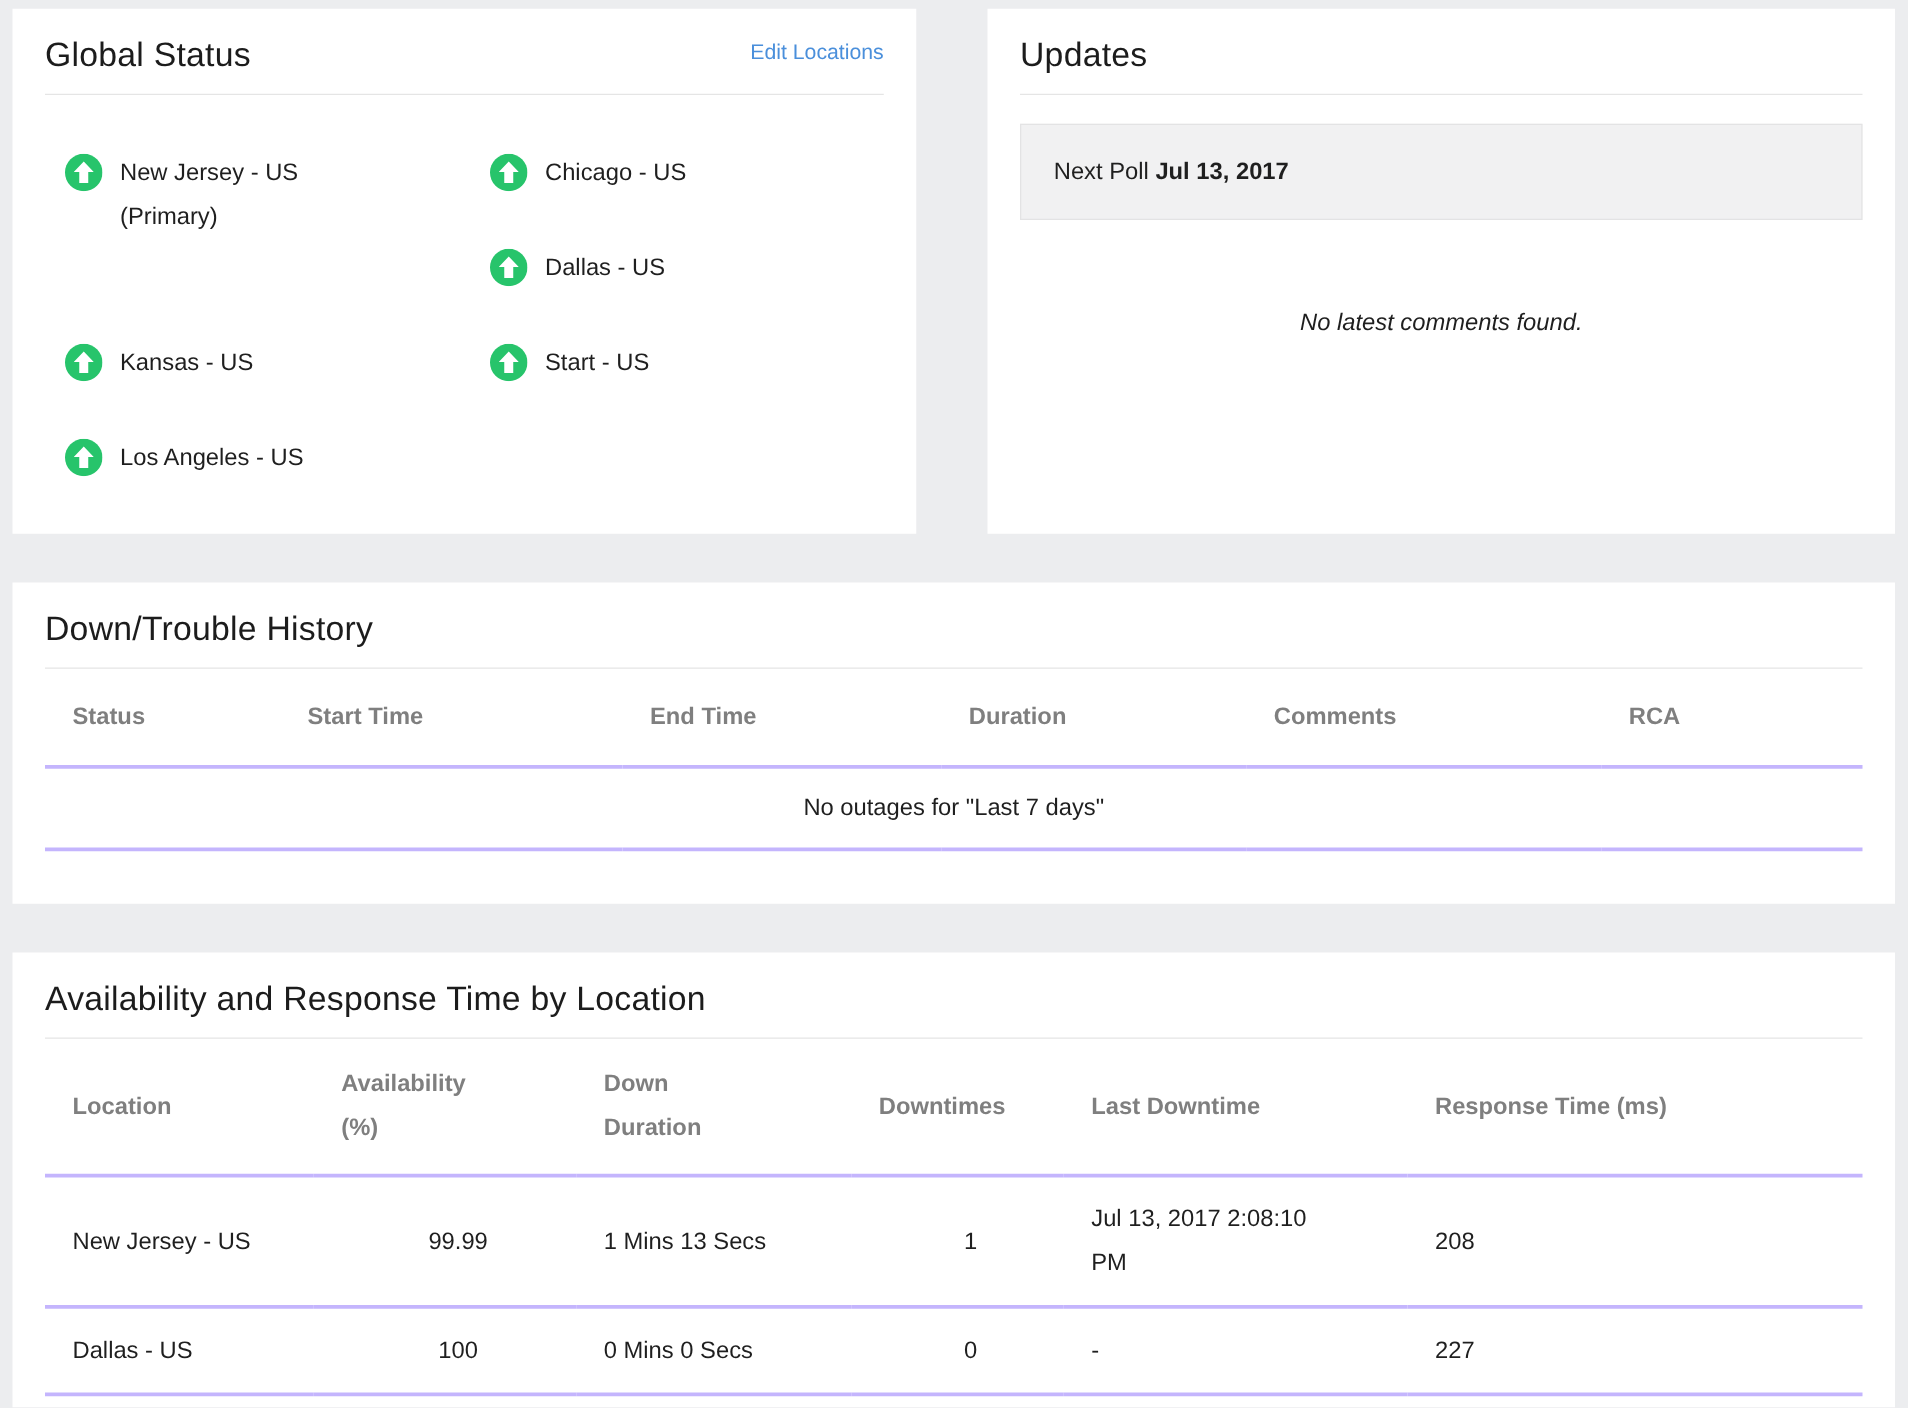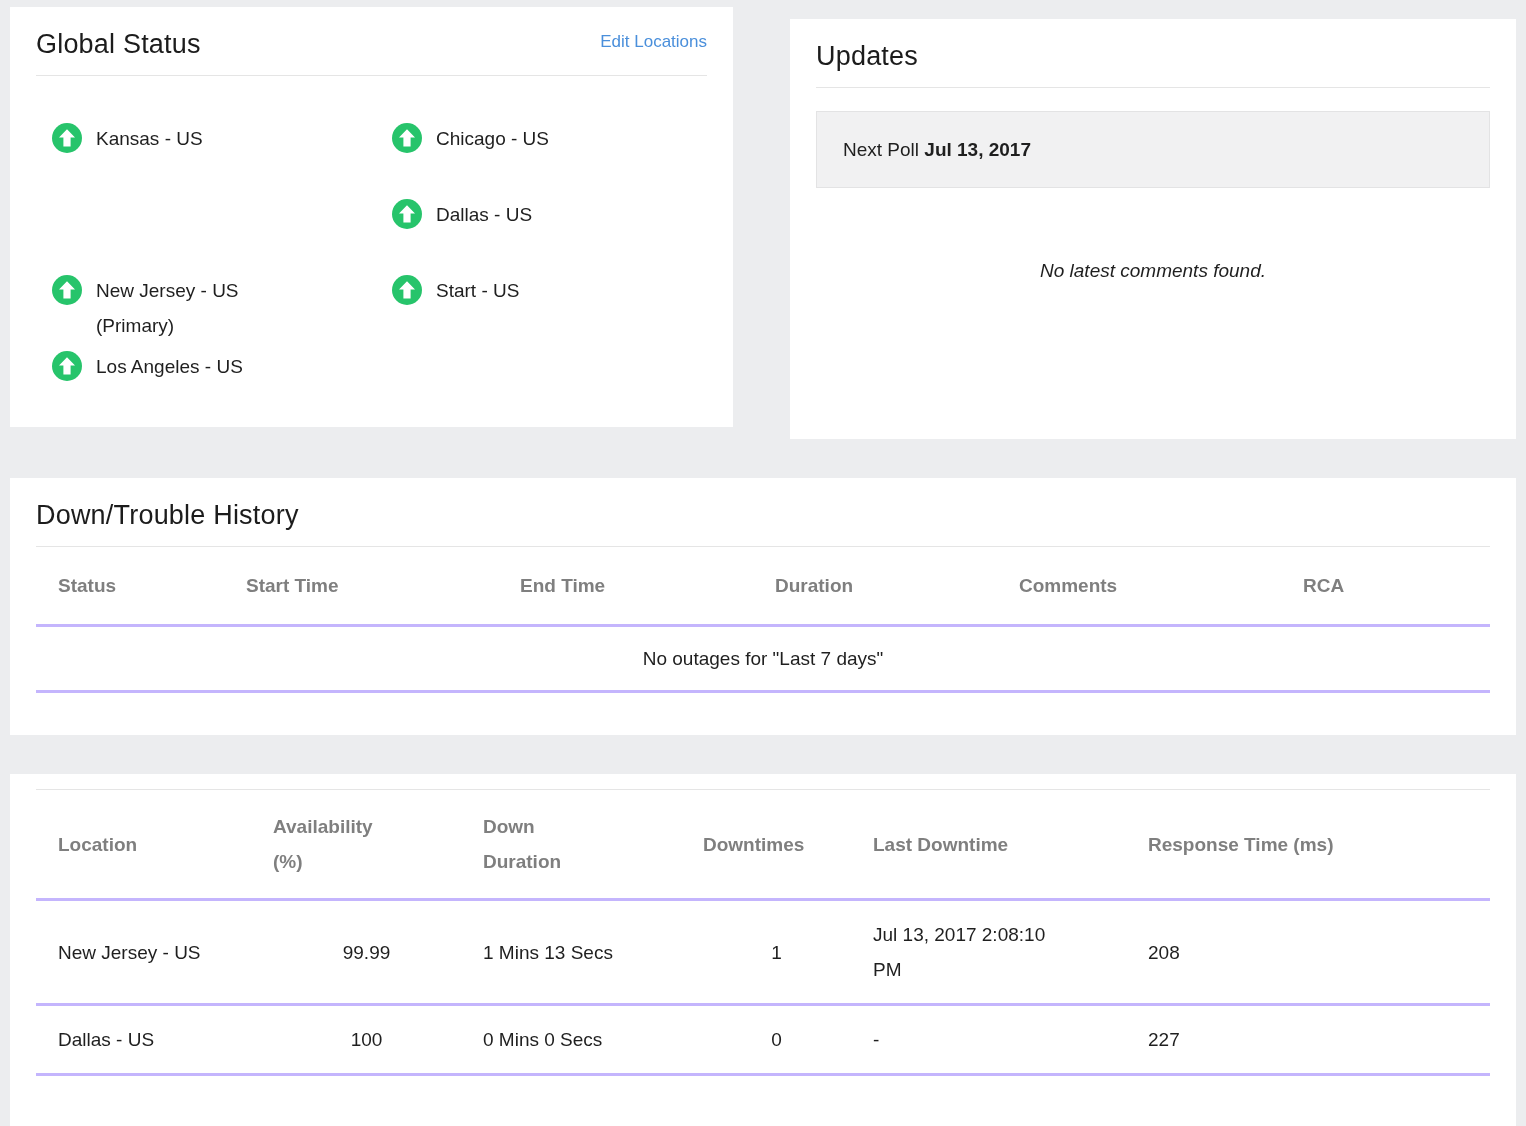--- a/index.html
+++ b/index.html
@@ -12,21 +12,21 @@
     font-family: "Liberation Sans", sans-serif;
     font-size: 19px;
     color: #1f1f1f;
   }
   .page { padding: 7px 10px 0; }
 
   .panel { background: var(--panel-bg, #ffffff); }
 
   .row-top { display: flex; gap: 57px; }
   .panel-global { width: 723px; height: 420px; }
-  .panel-updates { width: 726px; height: 420px; margin-top: 12px; }
+  .panel-updates { width: 726px; height: 420px; }
 
   .panel-head {
     display: flex;
     justify-content: space-between;
     align-items: flex-start;
     padding: 22px 26px 0;
   }
   .panel-title {
     margin: 0;
     font-size: 27px;
@@ -117,31 +117,31 @@
       <div class="divider"></div>
       <div class="loc-grid">
         <div class="loc-col loc-col-left" id="gs-col-left">
   <div class="loc-item">
     <span class="up-icon">
       <svg width="30" height="30" viewBox="0 0 30 30" aria-hidden="true">
         <circle cx="15" cy="15" r="15" fill="currentColor"></circle>
         <path d="M15 6.2 L23 14.6 L18.6 14.6 L18.6 23.4 L11.4 23.4 L11.4 14.6 L7 14.6 Z" fill="#ffffff"></path>
       </svg>
     </span>
+    <span class="loc-label">New Jersey - US (Primary)</span>
+  </div>
+
+  <div class="loc-item">
+    <span class="up-icon">
+      <svg width="30" height="30" viewBox="0 0 30 30" aria-hidden="true">
+        <circle cx="15" cy="15" r="15" fill="currentColor"></circle>
+        <path d="M15 6.2 L23 14.6 L18.6 14.6 L18.6 23.4 L11.4 23.4 L11.4 14.6 L7 14.6 Z" fill="#ffffff"></path>
+      </svg>
+    </span>
     <span class="loc-label">Kansas - US</span>
-  </div>
-
-  <div class="loc-item">
-    <span class="up-icon">
-      <svg width="30" height="30" viewBox="0 0 30 30" aria-hidden="true">
-        <circle cx="15" cy="15" r="15" fill="currentColor"></circle>
-        <path d="M15 6.2 L23 14.6 L18.6 14.6 L18.6 23.4 L11.4 23.4 L11.4 14.6 L7 14.6 Z" fill="#ffffff"></path>
-      </svg>
-    </span>
-    <span class="loc-label">New Jersey - US (Primary)</span>
   </div>
 
   <div class="loc-item">
     <span class="up-icon">
       <svg width="30" height="30" viewBox="0 0 30 30" aria-hidden="true">
         <circle cx="15" cy="15" r="15" fill="currentColor"></circle>
         <path d="M15 6.2 L23 14.6 L18.6 14.6 L18.6 23.4 L11.4 23.4 L11.4 14.6 L7 14.6 Z" fill="#ffffff"></path>
       </svg>
     </span>
     <span class="loc-label">Los Angeles - US</span>
@@ -215,20 +215,23 @@
       </thead>
       <tbody>
         <tr>
           <td id="dt-empty-cell" class="dt-empty" colspan="6">No outages for "Last 7 days"</td>
         </tr>
       </tbody>
     </table>
   </section>
 
   <section class="panel panel-av">
+    <div class="panel-head">
+      <h2 class="panel-title">Availability and Response Time by Location</h2>
+    </div>
     <div class="divider"></div>
     <table class="av-table">
       <thead>
         <tr id="av-header-row">
             <th class="av-c0"><span class="hdr-span">Location</span></th>
             <th class="av-c1"><span class="hdr-span">Availability (%)</span></th>
             <th class="av-c2"><span class="hdr-span">Down Duration</span></th>
             <th class="av-c3"><span class="hdr-span">Downtimes</span></th>
             <th class="av-c4"><span class="hdr-span">Last Downtime</span></th>
             <th class="av-c5"><span class="hdr-span">Response Time (ms)</span></th>

